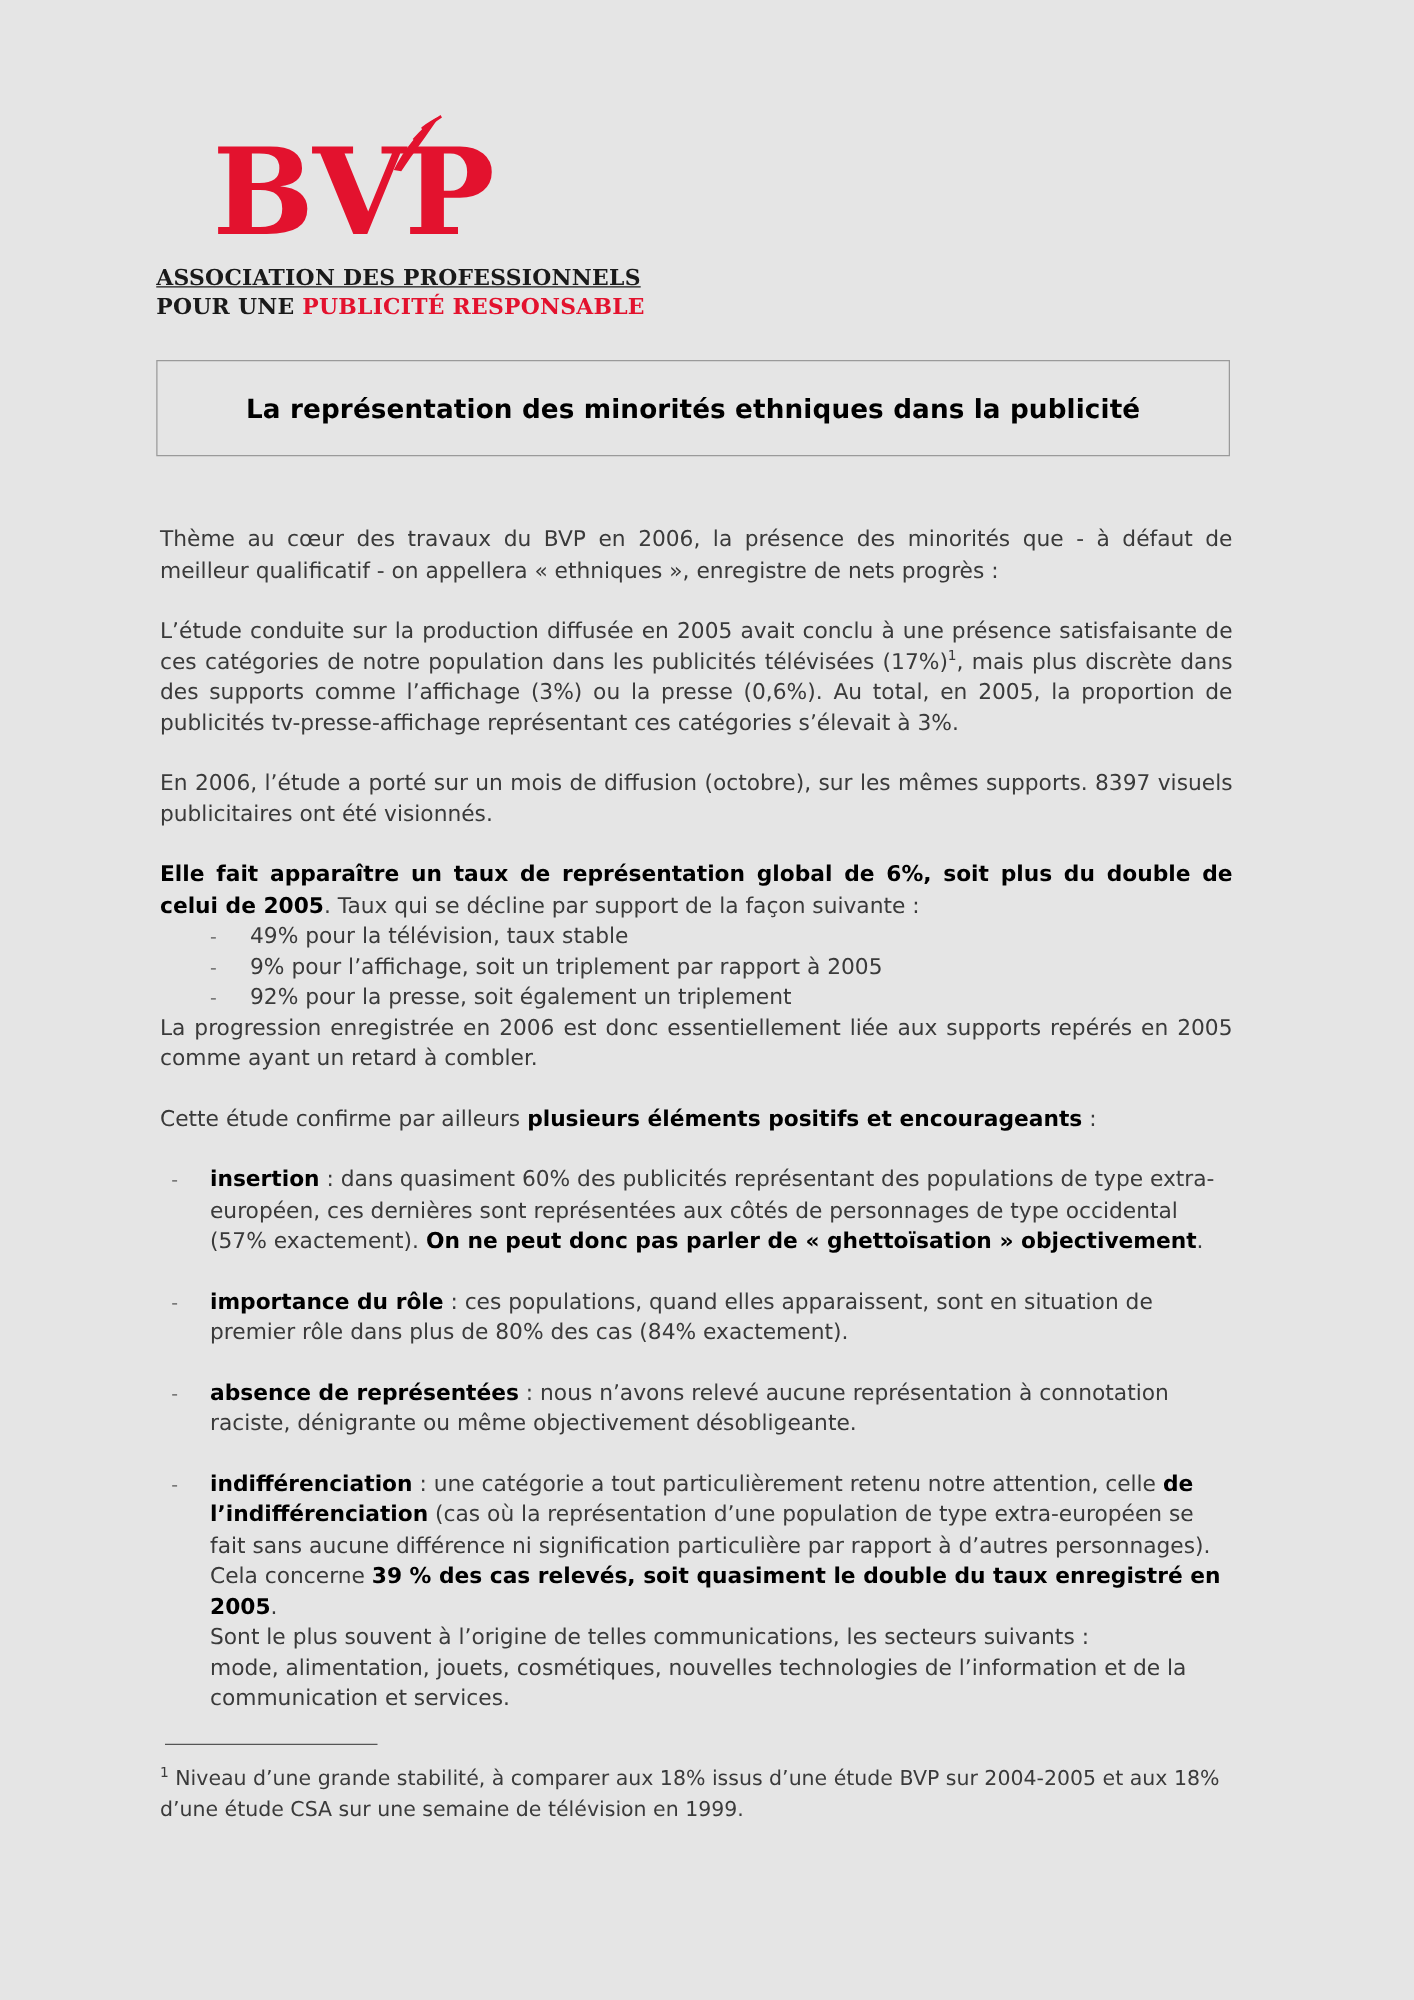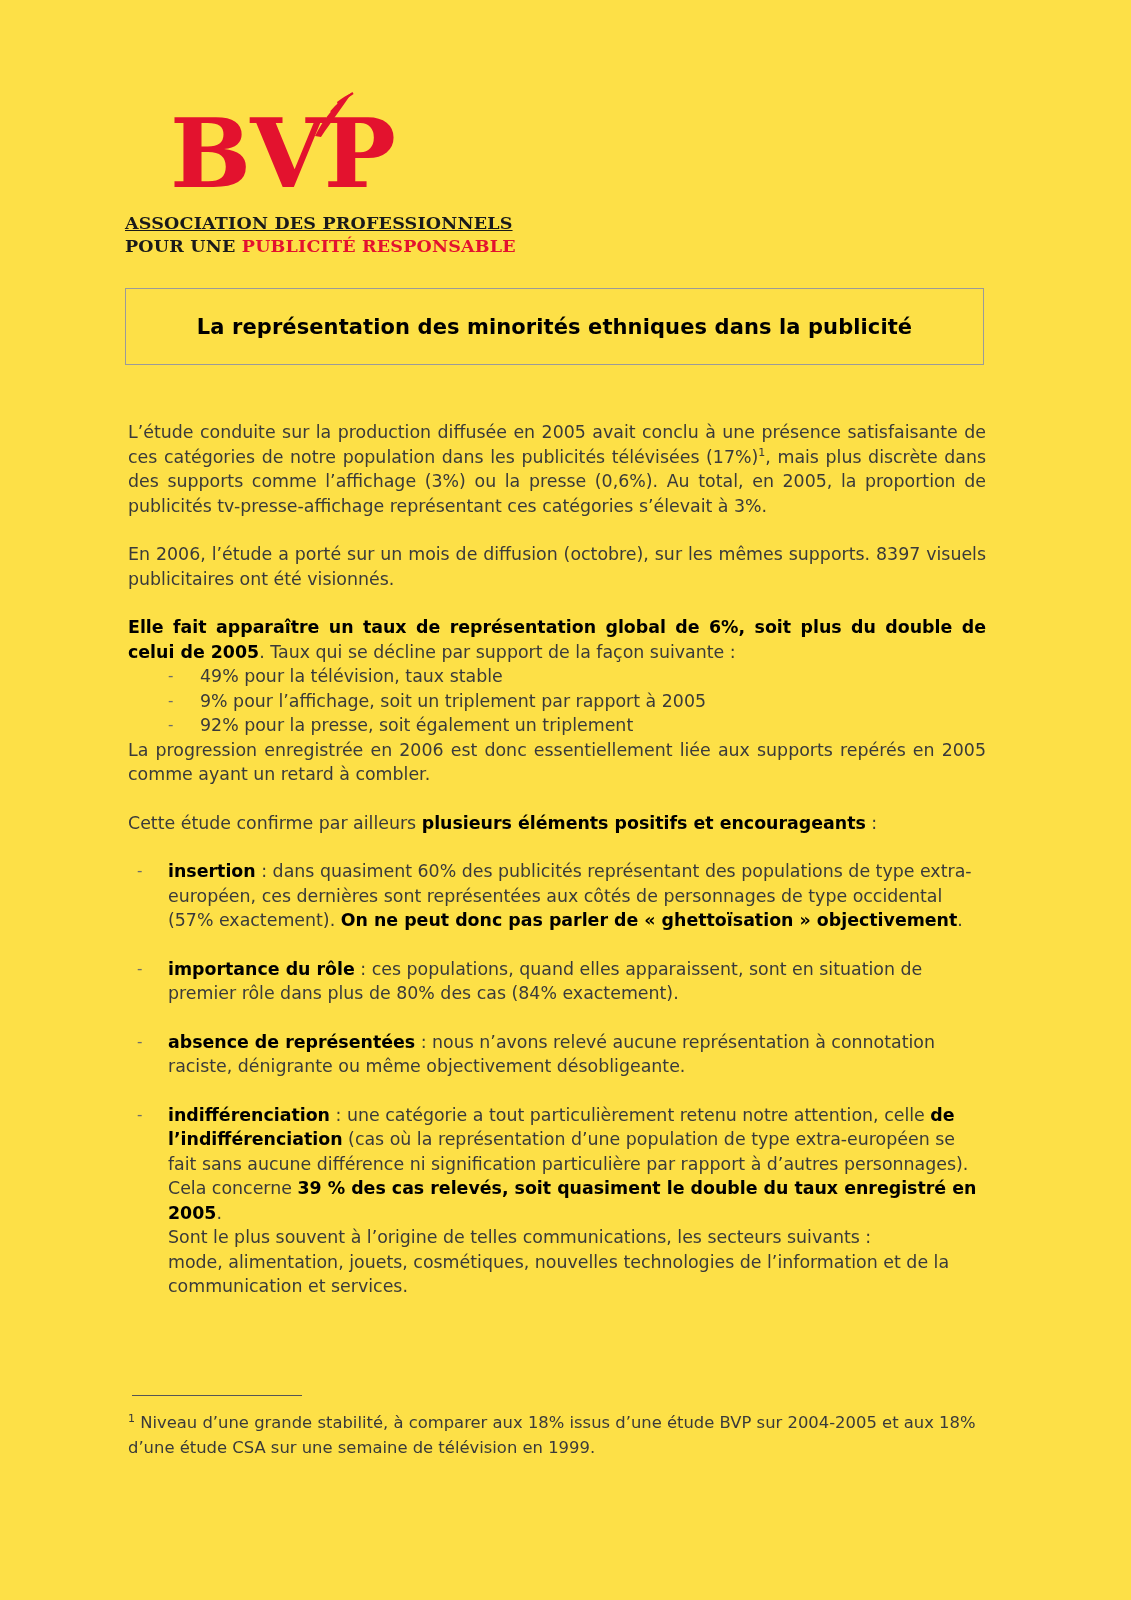--- a/index.html
+++ b/index.html
@@ -15,21 +15,21 @@
     font-family: "DejaVu Sans", "Liberation Sans", sans-serif;
     color: #231f20;
     overflow: hidden;
   }
 
   .page {
     position: absolute;
     left: 0; top: 0;
     width: 1131px;
     height: 1600px;
-    background: #fde047;
+    background: #e5e5e5;
   }
 
   
   .logo-block {
     position: absolute;
     left: 125px;
     top: 100px;
     width: 420px;
   }
   .logo-wordmark {
@@ -204,20 +204,21 @@
     <div class="logo-sub1">ASSOCIATION DES PROFESSIONNELS</div>
     <div class="logo-sub2"><span>POUR UNE </span><span class="red">PUBLICITÉ RESPONSABLE</span></div>
   </div>
 
   <div class="title-box">
     <div class="title-text">La représentation des minorités ethniques dans la publicité</div>
   </div>
 
   <div class="body-area">
 
+    <p class="para">Thème au cœur des travaux du BVP en 2006, la présence des minorités que - à défaut de meilleur qualificatif - on appellera « ethniques », enregistre de nets progrès :</p>
 
     <p class="para"><span>L’étude conduite sur la production diffusée en 2005 avait conclu à une présence satisfaisante de ces catégories de notre population dans les publicités télévisées (17%)</span><sup class="fn">1</sup><span>, mais plus discrète dans des supports comme l’affichage (3%) ou la presse (0,6%). Au total, en 2005, la proportion de publicités tv-presse-affichage représentant ces catégories s’élevait à 3%.</span></p>
 
     <p class="para">En 2006, l’étude a porté sur un mois de diffusion (octobre), sur les mêmes supports. 8397 visuels publicitaires ont été visionnés.</p>
 
     <p class="para tight"><b>Elle fait apparaître un taux de représentation global de 6%, soit plus du double de celui de 2005</b><span>.  Taux qui se décline par support de la façon suivante :</span></p>
 
     <ul class="dash-list">
       <li><span class="dash">-</span><span>49% pour la télévision, taux stable</span></li>
       <li><span class="dash">-</span><span>9% pour l’affichage, soit un triplement par rapport à 2005</span></li>

